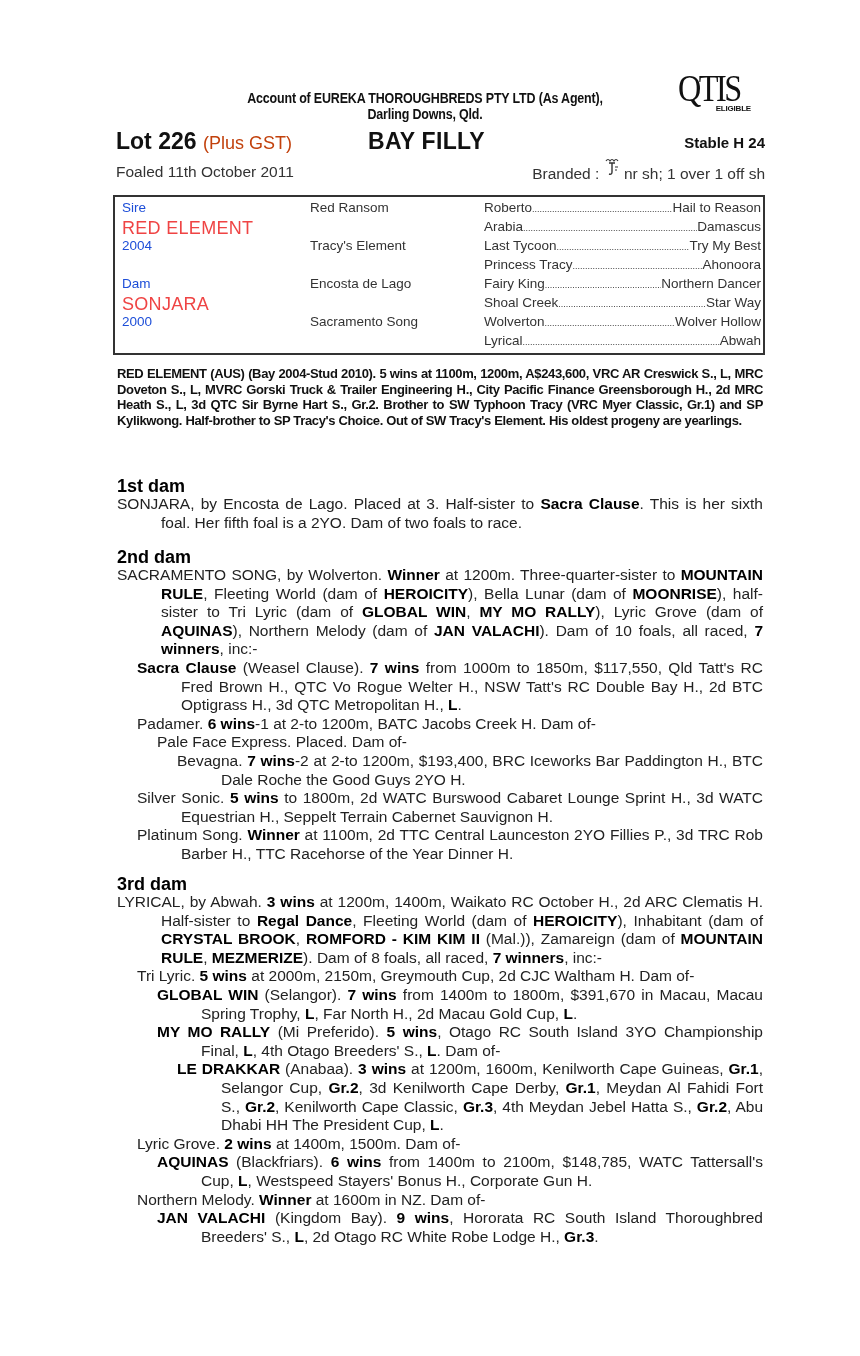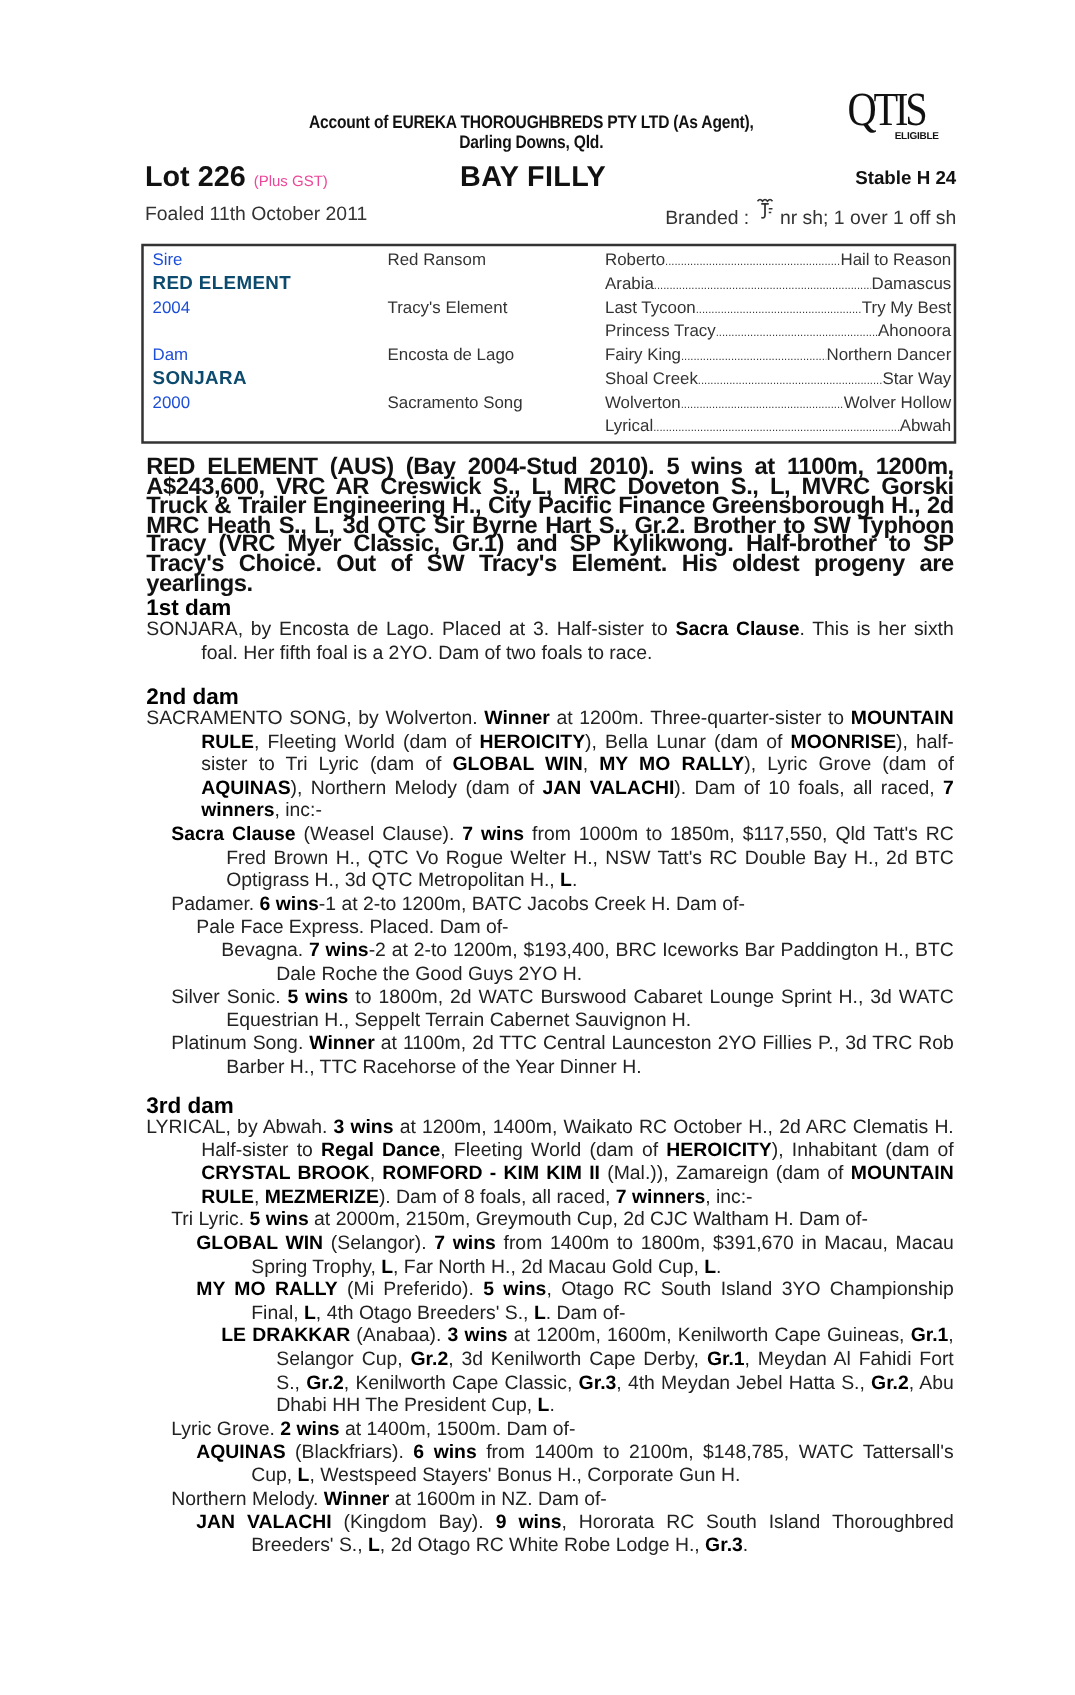--- a/index.html
+++ b/index.html
@@ -4,37 +4,37 @@
 <style>
   html, body { margin:0; padding:0; background:#ffffff; }
   body { width:860px; height:1356px; position:relative; color:#111; font-family:"Liberation Sans", sans-serif; }
   .page { position:absolute; left:113px; top:0; width:652px; }
   .hdr-account { position:absolute; left:102px; top:90px; width:420px; text-align:center; font-family:"Liberation Sans", sans-serif; font-weight:bold; font-size:14.5px; line-height:16px; transform:scaleX(0.86); transform-origin:center top; letter-spacing:-0.2px; }
   .qtis { position:absolute; left:565px; top:74px; width:75px; height:40px; }
   .qtis .q { position:absolute; left:0; top:-6px; font-family:"Liberation Serif", serif; font-size:38px; letter-spacing:-3px; line-height:40px; transform:scaleX(0.85); transform-origin:left top; }
   .qtis .elig { position:absolute; right:2px; top:30px; font-size:8px; font-weight:bold; letter-spacing:-0.2px; }
   .lot-row { position:absolute; left:0; top:128px; width:652px; height:30px; }
   .lot { position:absolute; left:3px; top:0; font-weight:bold; font-size:23px; }
-  .lot .gst { font-weight:normal; font-size:12px; color:#ec4899; }
+  .lot .gst { font-weight:normal; font-size:18px; color:#c2410c; }
   .sex { position:absolute; left:255px; top:0; font-weight:bold; font-size:23px; letter-spacing:0.3px; }
   .stable { position:absolute; right:0; top:6px; font-weight:bold; font-size:15px; }
   .foal-row { position:absolute; left:0; top:163px; width:652px; font-size:15.5px; color:#333; }
   .foal { position:absolute; left:3px; }
   .brand { position:absolute; right:0; }
   .brand-glyph { display:inline-block; position:relative; width:16px; height:18px; vertical-align:-2px; font-size:11px; font-weight:bold; }
   .ped { position:absolute; left:0; top:195px; width:648px; height:156px; border:2px solid #333; }
   .ped .c1 { position:absolute; left:7px; width:180px; font-size:13.5px; color:#1d4ed8; }
-  .ped .c1.b { font-weight:700; font-size:15px; color:#0c4a6e; letter-spacing:0.3px; }
+  .ped .c1.b { font-weight:400; font-size:18px; color:#ef4444; letter-spacing:0.3px; }
   .ped .c2 { position:absolute; left:195px; width:160px; font-size:13.5px; color:#333; }
   .ped .c3 { position:absolute; left:369px; width:277px; font-size:13.5px; color:#333; display:flex; }
   .c3 .l { white-space:nowrap; }
   .c3 .dots { flex:1; overflow:hidden; white-space:nowrap; font-size:9px; line-height:19px; }
   .c3 .dots::before { content:"................................................................................................................"; }
   .c3 .r { white-space:nowrap; }
-  .sire-summary { position:absolute; left:4px; top:366px; width:646px; font-weight:900; font-size:19px; line-height:15.6px; text-align:justify; letter-spacing:-0.35px; }
+  .sire-summary { position:absolute; left:4px; top:366px; width:646px; font-weight:900; font-size:13px; line-height:15.6px; text-align:justify; letter-spacing:-0.35px; }
   .section { position:absolute; left:4px; width:646px; font-size:15.5px; line-height:18.6px; color:#222; }
   .section h3 { margin:0; font-size:18px; font-weight:900; color:#000; line-height:18px; }
   .section p { margin:0; text-align:justify; }
   .section b { font-weight:900; color:#000; }
   .i1 { padding-left:44px; text-indent:-44px; }
   .i2 { padding-left:64px; text-indent:-44px; }
   .i3 { padding-left:84px; text-indent:-44px; }
   .i4 { padding-left:104px; text-indent:-44px; }
 </style>
 </head>

